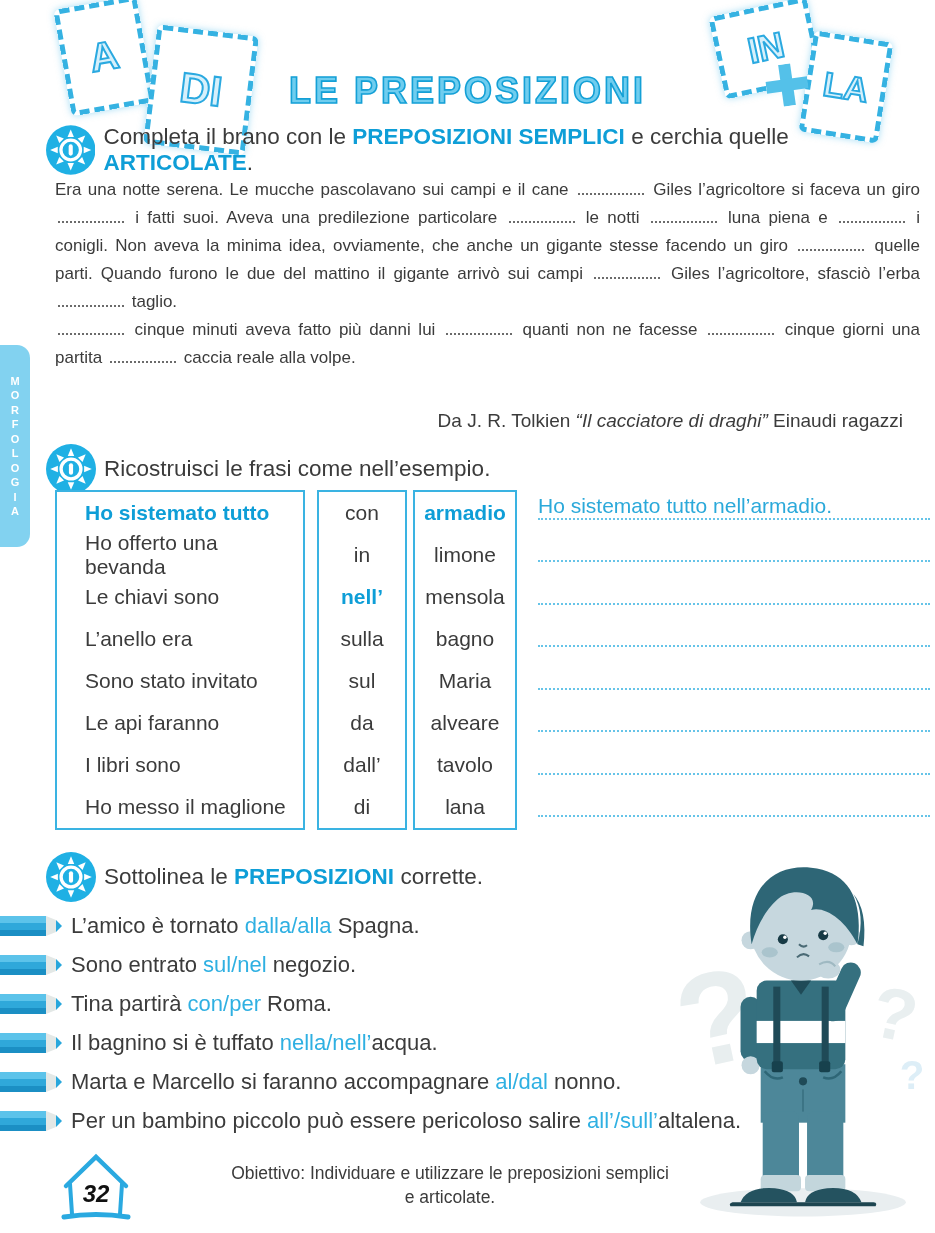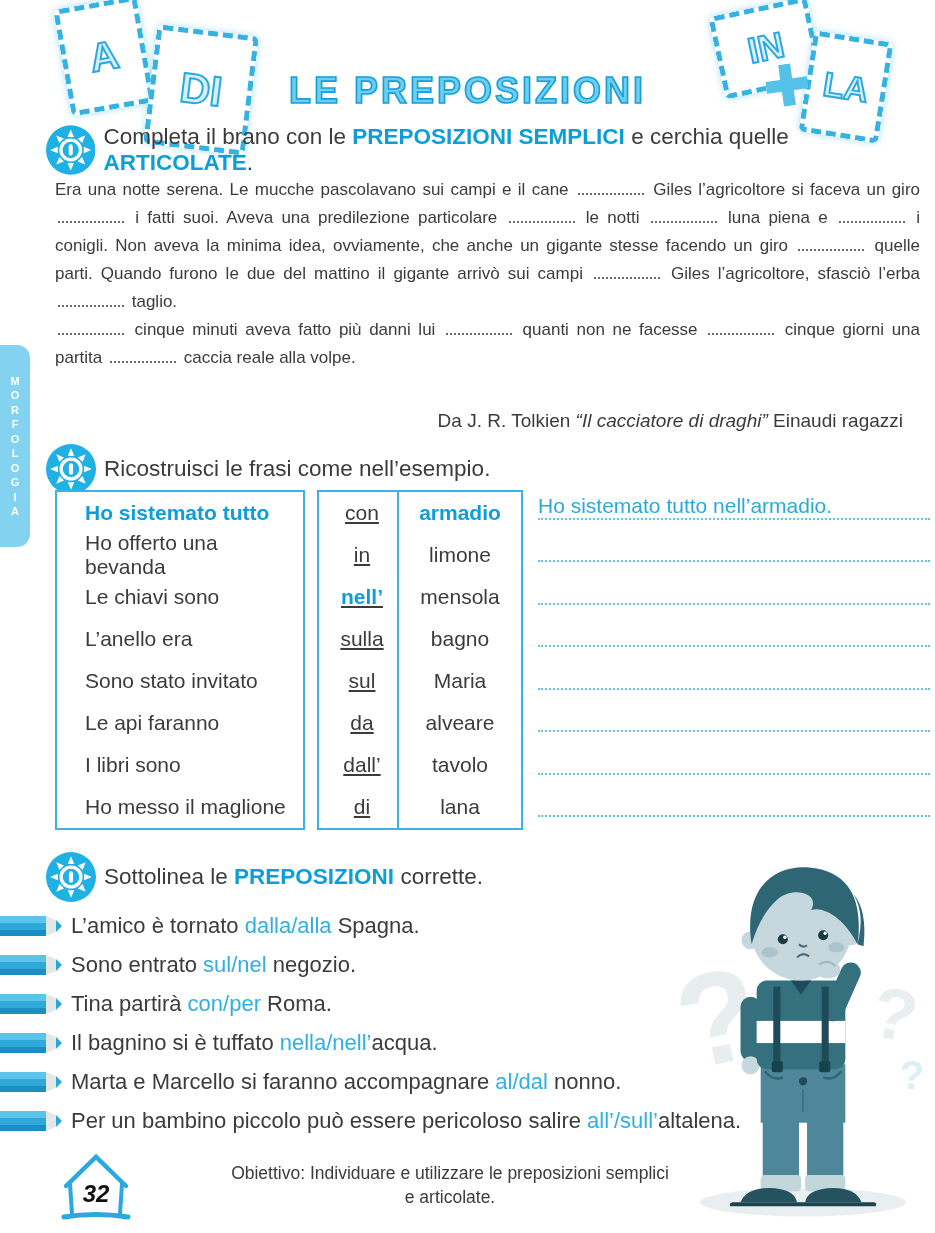--- a/index.html
+++ b/index.html
@@ -45,22 +45,22 @@
     position:absolute;left:0;top:345px;width:30px;height:202px;background:#82d2f0;
     border-radius:0 13px 13px 0;display:flex;flex-direction:column;align-items:center;
     justify-content:center;gap:2.5px;color:#fff;font-size:11px;font-weight:bold;
   }
   
   .colbox{
     position:absolute;top:490px;height:340px;border:2px solid #3ab3e2;background:#fff;
     box-sizing:border-box;display:flex;flex-direction:column;
   }
   #col-subjects{left:55px;width:250px;padding-left:28px;}
-  #col-preps{left:317px;width:90px;align-items:center;text-decoration:underline;}
-  #col-nouns{left:397px;width:126px;align-items:center;}
+  #col-preps{left:317px;width:90px;align-items:center;}
+  #col-nouns{left:413px;width:104px;align-items:center;}
   .cell{height:42px;display:flex;align-items:center;font-size:21px;}
   #ex2-answers{position:absolute;left:538px;top:483px;width:392px;height:340px;display:flex;flex-direction:column;}
   .answer-row{height:42.5px;display:flex;flex-direction:column;justify-content:flex-end;}
   .answer-example{color:#2ba9da;font-size:21px;line-height:23px;margin-bottom:1px;}
   .dotline{height:0;border-bottom:2px dotted #66c4e8;margin-bottom:6px;}
   
   #ex3-items{position:absolute;left:0;top:906px;width:770px;}
   .sentence-row{display:flex;align-items:center;height:39px;}
   .sentence-row svg{flex:0 0 auto;margin-right:9px;}
   .sentence-row p{margin:0;font-size:22px;white-space:nowrap;}

